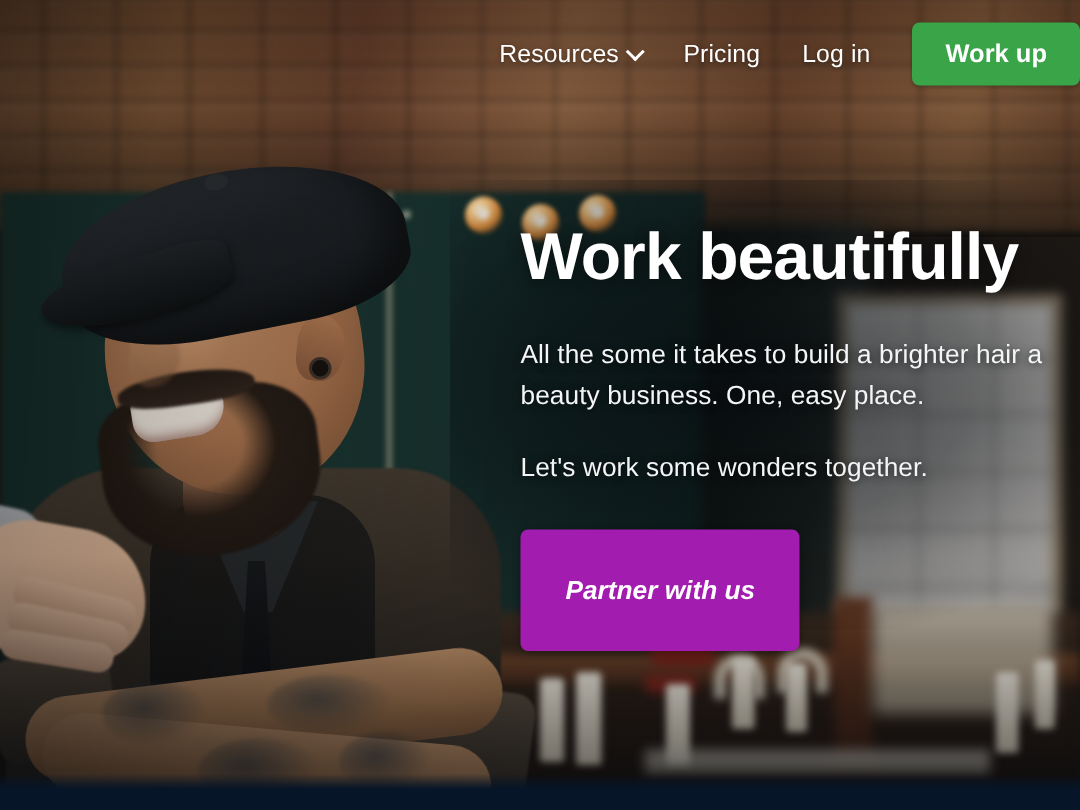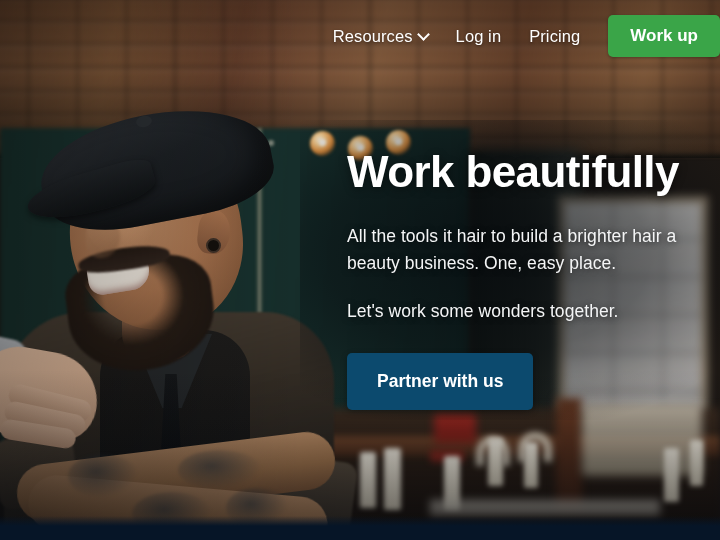--- a/index.html
+++ b/index.html
@@ -381,25 +381,26 @@
   .sub2 {
     margin-top:22px;
     color:#f4f5f6;
     font-size:17.5px; font-weight:500; line-height:1.52;
     letter-spacing:.05px; white-space:nowrap;
     text-shadow:0 1px 6px rgba(0,0,0,.55);
   }
   .cta {
     margin-top:28px;
     display:inline-block;
-    background:#0c4a6e; color:#ffffff;
+    background:#a21caf; color:#ffffff;
     font-size:17.5px; font-weight:600;
-    padding:18px 30px; border:none; border-radius:5px;
+    padding:30px 30px; border:none; border-radius:5px;
     cursor:pointer;
     box-shadow:0 2px 6px rgba(0,0,0,.3);
+    font-style:italic;
   }
 
   
   .footband {
     position:absolute; left:0; bottom:0; width:720px; height:14px;
     background:#061527; z-index:28;
   }
   .footband-edge {
     position:absolute; left:0; bottom:14px; width:720px; height:10px;
     background:linear-gradient(to top,#061527,rgba(6,21,39,0));
@@ -499,36 +500,36 @@
   <div class="nav">
     <div class="nav-items">
 
       <div class="nav-link">
         <span>Resources</span>
         <span class="chev"></span>
       </div>
 
 
       <div class="nav-link">
+        <span>Pricing</span>
+      </div>
+
+      <div class="nav-link">
         <span>Log in</span>
-      </div>
-
-      <div class="nav-link">
-        <span>Pricing</span>
       </div>
 
       <button class="signup">Work up</button>
     </div>
   </div>
 
   <div class="hero">
     <h1 class="headline">Work beautifully</h1>
 
     <p class="sub">
-      <span class="l1">All the tools it hair to build a brighter hair a</span>
+      <span class="l1">All the some it takes to build a brighter hair a</span>
       <span class="l2">beauty business. One, easy place.</span>
     </p>
 
     <p class="sub2">Let's work some wonders together.</p>
 
     <button class="cta">Partner with us</button>
   </div>
 
   <div class="footband-edge"></div>
   <div class="footband"></div>

